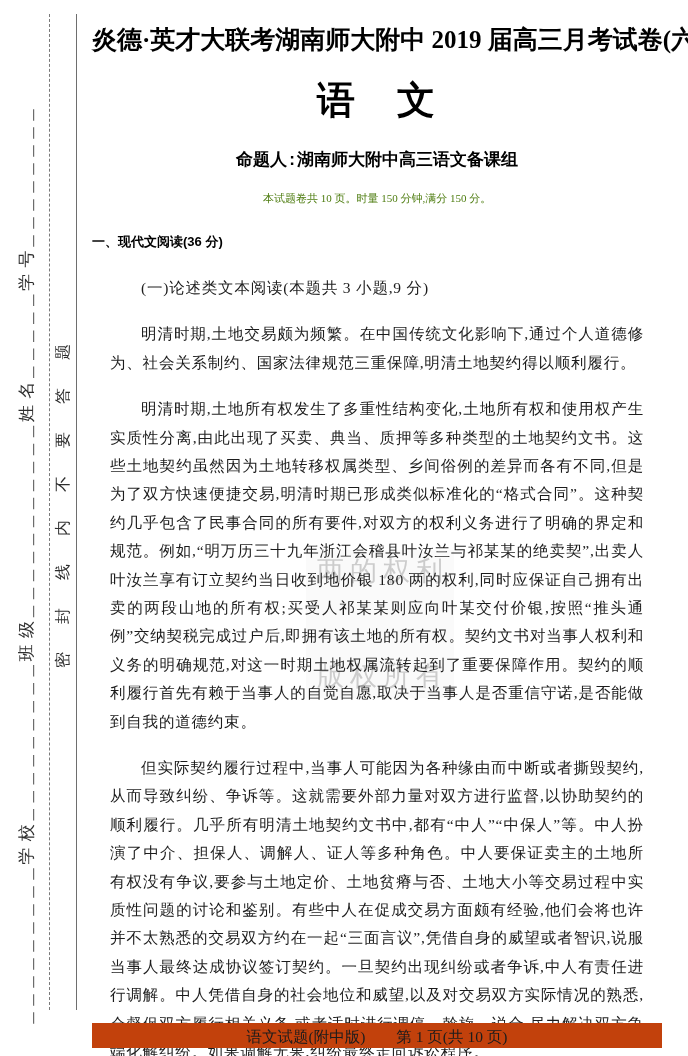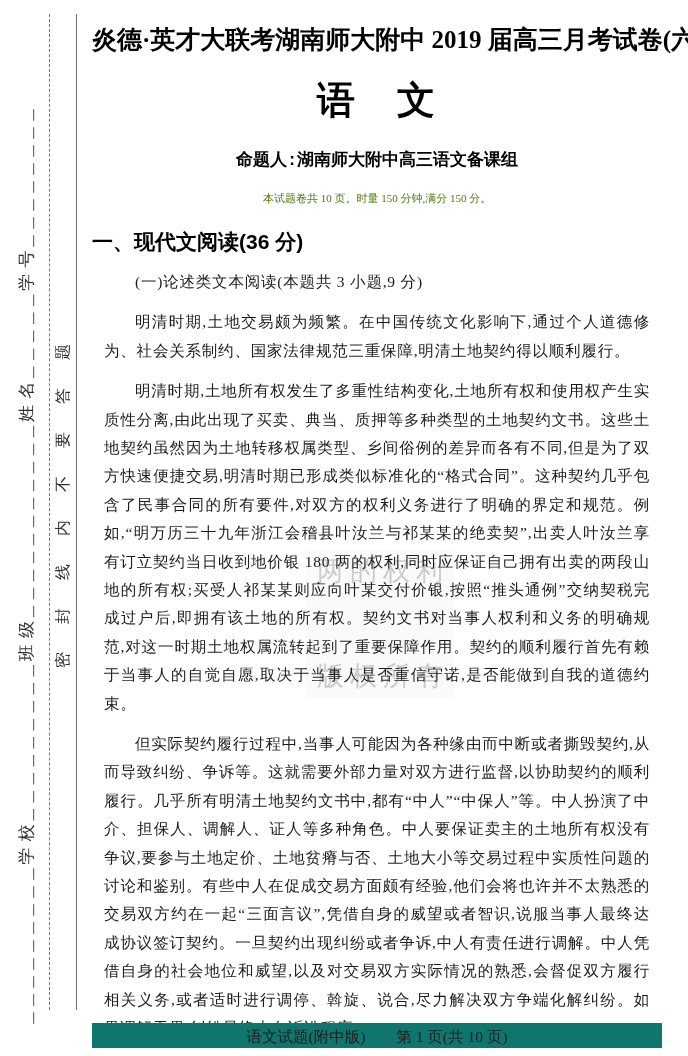--- a/index.html
+++ b/index.html
@@ -38,31 +38,31 @@
   .content { position:relative; z-index:2; margin:0 26px 0 92px; padding-top:24px; }
   .exam-title {
     margin:0; font-size:25px; font-weight:bold; color:#000;
     text-align:center; line-height:1.3; white-space:nowrap;
   }
   .subject { margin:18px 0 0; font-size:38px; font-weight:bold; color:#000; text-align:center; letter-spacing:2px; }
   .author  { margin-top:22px; text-align:center; font-size:17px; font-weight:bold; color:#000;
              font-family:Liberation Mono, monospace; }
   .info    { margin-top:20px; text-align:center; font-size:11px; color:#4d7c0f; }
   .section-heading {
-    margin:22px 0 0; font-size:21px; font-weight:bold; color:#000;
+    margin:22px 0 0; font-size:13px; font-weight:bold; color:#000;
     font-family:"Liberation Sans",sans-serif; line-height:28.4px;
   }
   .bodyline {
-    margin:12px; font-size:15.5px; line-height:28.4px; color:#1c1c1c;
+    margin:18px; font-size:15.5px; line-height:28.4px; color:#1c1c1c;
     text-align:justify; text-indent:2em; letter-spacing:0.8px;
   }
 
   .footer {
     position:absolute; bottom:8px; left:92px; width:570px; z-index:3;
-    background:#0f766e; padding-top:4px;
+    background:#c2410c; padding-top:4px;
     text-align:center; font-size:15.5px; color:#1c1c1c;
   }
 </style>
 </head>
 <body>
 
 <div class="page">
 
   <div class="student-fields">＿＿＿＿＿＿＿＿＿学 校＿＿＿＿＿＿＿＿＿班 级＿＿＿＿＿＿＿＿＿＿＿姓 名＿＿＿＿＿学 号＿＿＿＿＿＿＿＿</div>
   <div class="side-rule-dotted"></div>

